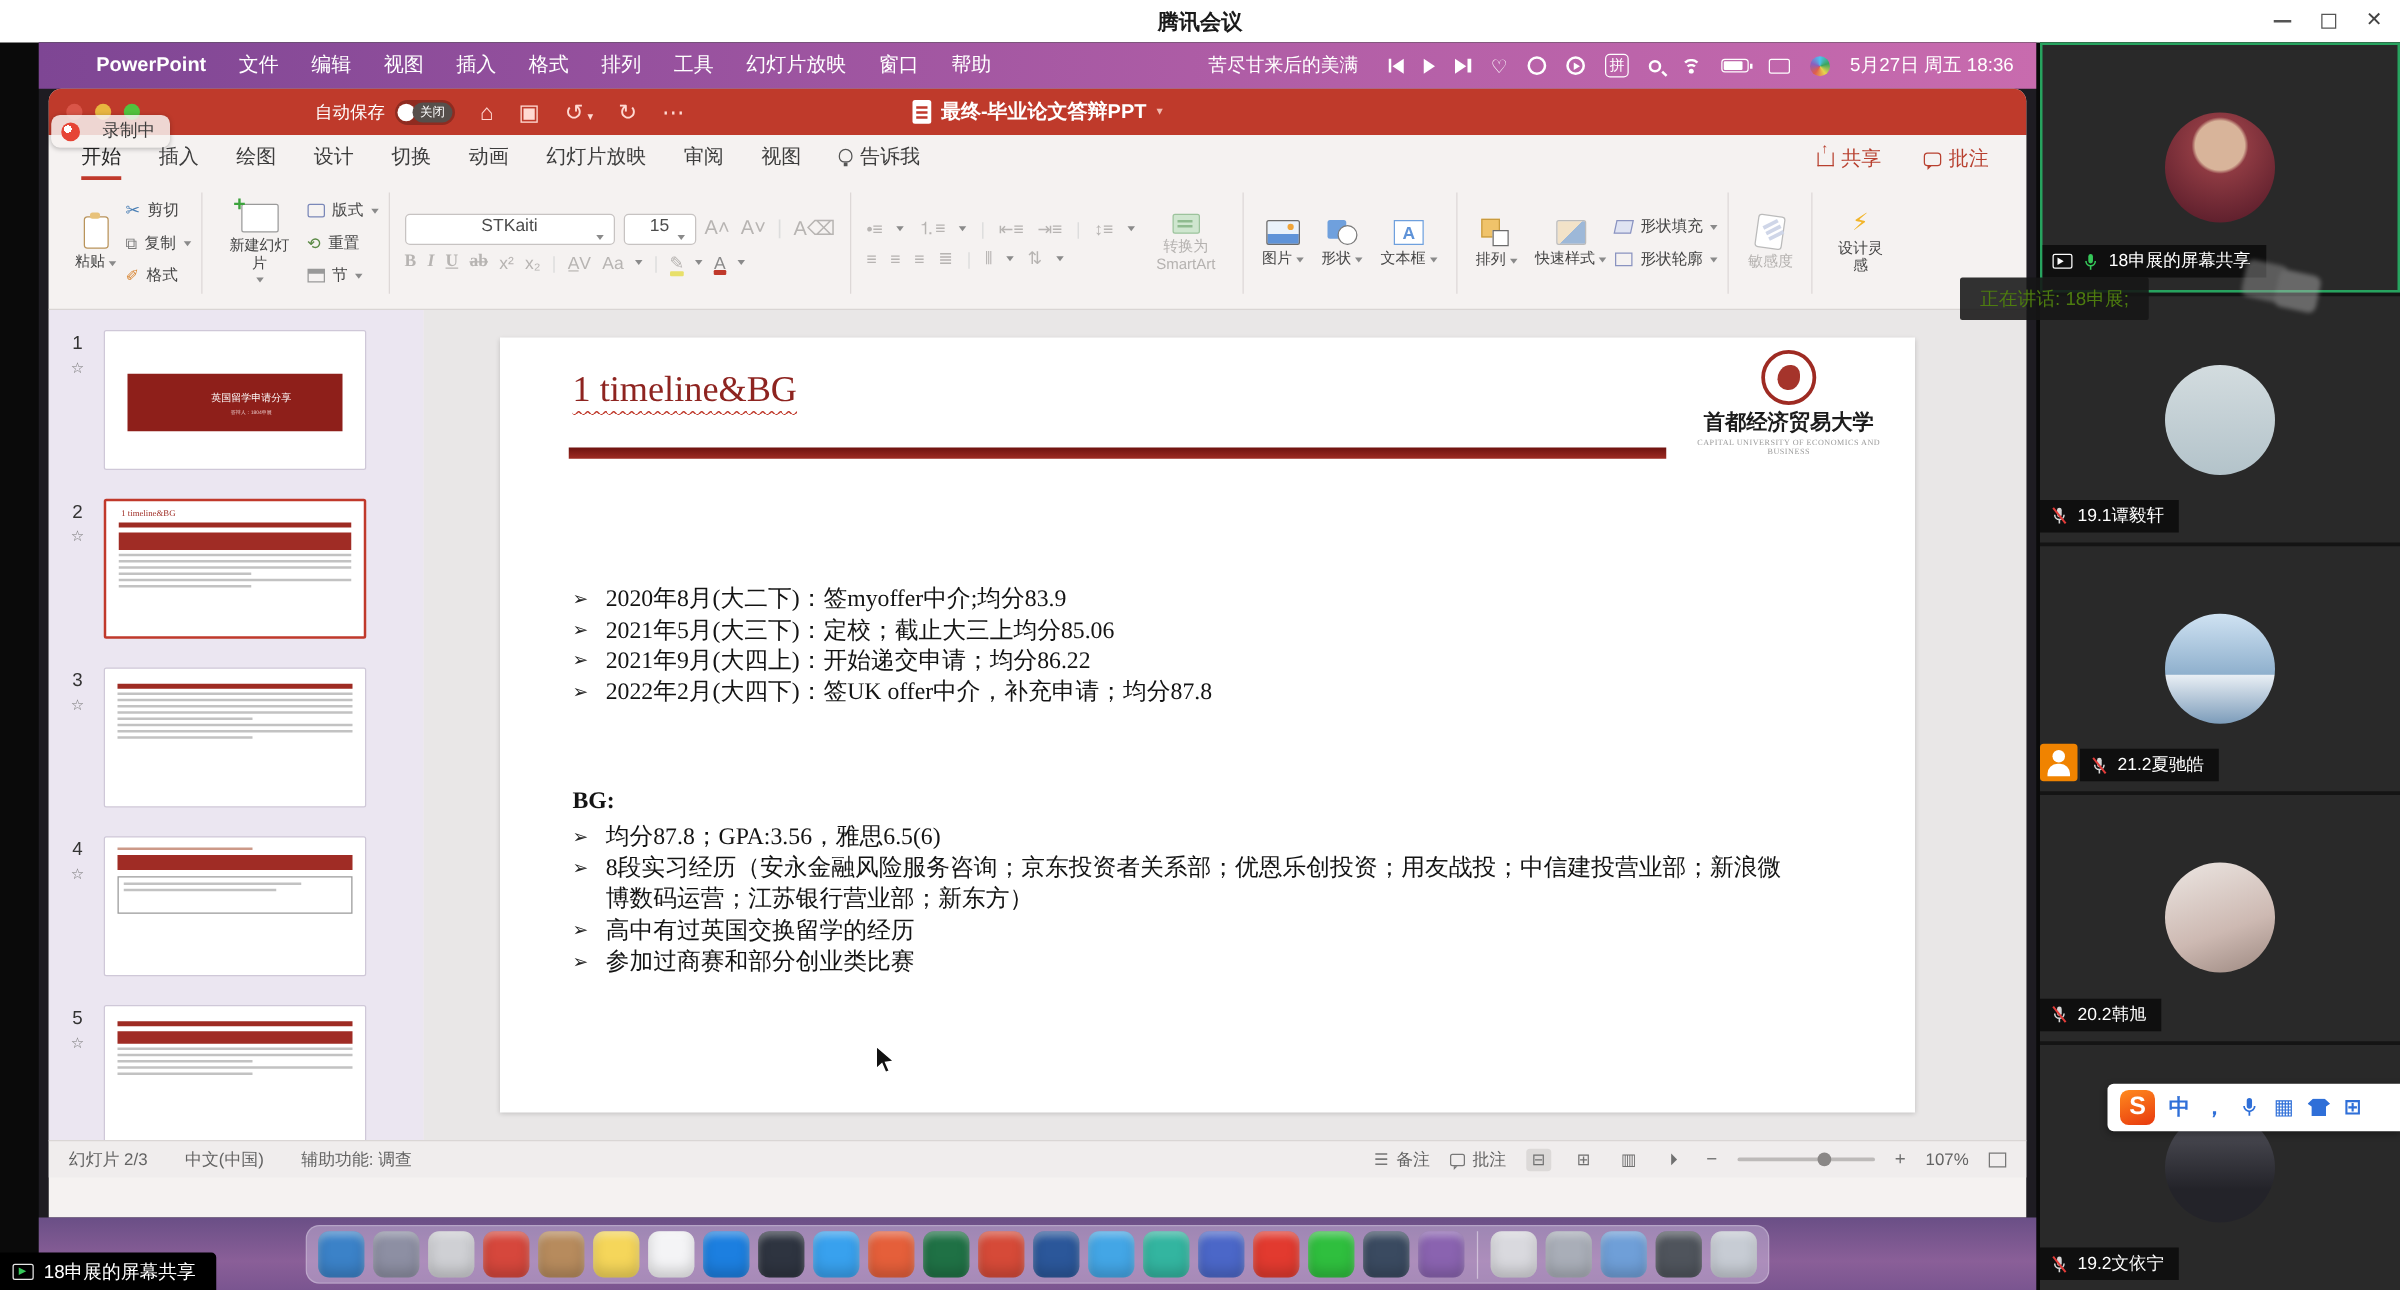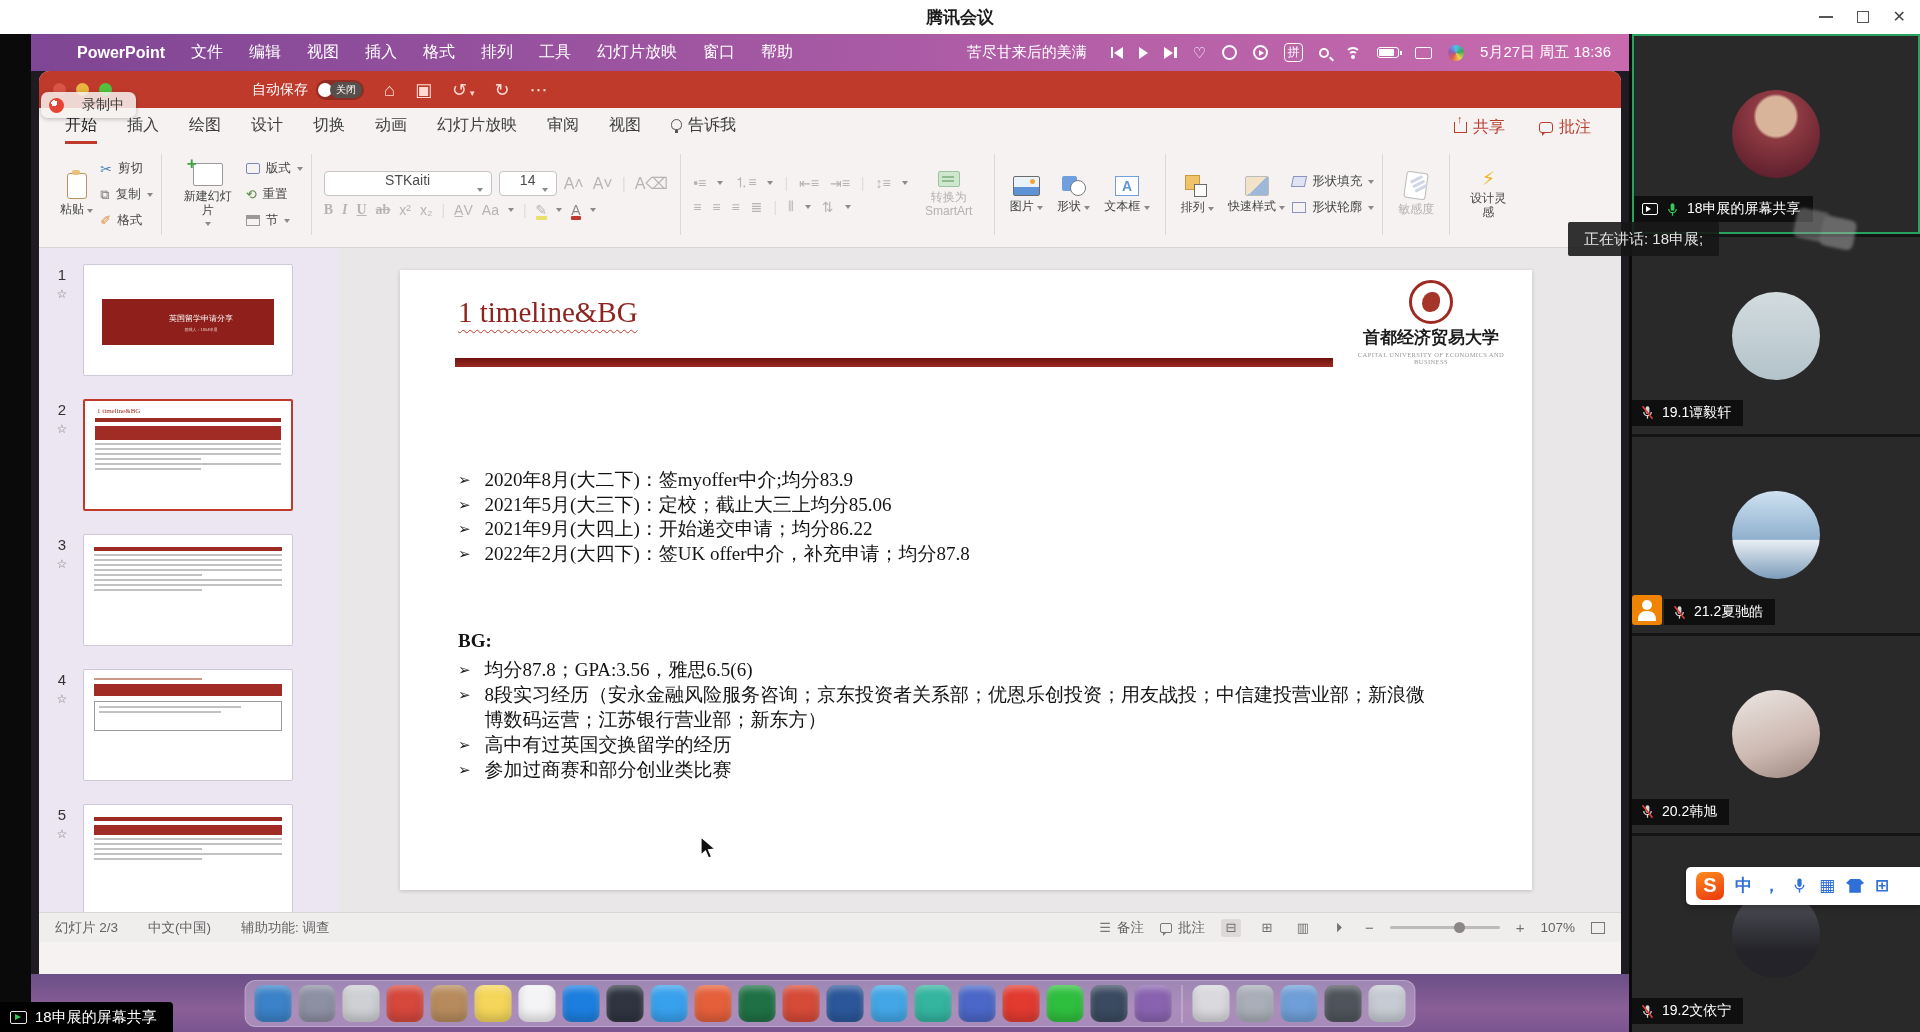--- a/index.html
+++ b/index.html
@@ -219,21 +219,21 @@
   .tile.active .name-tag { bottom:10px; }
   .hand-badge { position:absolute; left:0; bottom:8px; width:30px; height:30px; background:#f08300; border-radius:3px; z-index:3; }
   .hand-badge::before { content:""; position:absolute; left:10px; top:5px; width:10px; height:10px; border-radius:50%; background:#fff; }
   .hand-badge::after { content:""; position:absolute; left:6px; top:16px; width:18px; height:10px; border-radius:8px 8px 0 0; background:#fff; }
   .tile .name-tag.shifted { left:32px; }
   .micsvg { width:15px; height:15px; flex:0 0 auto; }
   .ss-ico { width:16px; height:12px; border:1.6px solid #fff; border-radius:2px; position:relative; }
   .ss-ico::after { content:""; position:absolute; left:3px; top:1.5px; border-left:5px solid #fff; border-top:3px solid transparent; border-bottom:3px solid transparent; }
 
   
-  .toast { position:absolute; left:1568px; top:222px; height:34px; background:rgba(22,22,22,.88); color:#e5e5e5;
+  .toast { position:absolute; left:1568px; top:222px; height:34px; background:rgba(22,22,22,.88); color:#4d7c0f;
     display:flex; align-items:center; padding:0 16px; font-size:15px; z-index:70; border-radius:2px; white-space:nowrap; }
   .wm { position:absolute; top:210px; left:1795px; z-index:71; opacity:.45; filter:blur(1.5px); }
   .wm i { position:absolute; width:34px; height:30px; background:#9a9a9a; border-radius:6px; transform:rotate(12deg); display:block; }
   .wm i:nth-child(2) { left:26px; top:8px; background:#b5b5b5; }
 
   
   .ime { position:absolute; left:54px; top:430px; right:0; height:38px; background:#fff; border-radius:5px 0 0 5px;
     display:flex; align-items:center; gap:11px; padding:0 10px; z-index:50; box-shadow:0 2px 6px rgba(0,0,0,.35); }
   .ime-s { width:28px; height:28px; border-radius:7px; background:linear-gradient(160deg,#ff8a1e,#e8390e); color:#fff;
     font-weight:bold; font-size:20px; display:flex; align-items:center; justify-content:center; }
@@ -315,20 +315,25 @@
           <span class="as-toggle">
             <span class="as-knob"></span>
             <span class="as-state">关闭</span>
           </span>
         </div>
         <span class="tb-ico">⌂</span>
         <span class="tb-ico">▣</span>
         <span class="tb-ico">↺<span class="tb-caret">▾</span></span>
         <span class="tb-ico">↻</span>
         <span class="tb-ico">⋯</span>
+        <div class="tb-center">
+          <span class="doc-ico"></span>
+          <span class="doc-title">最终-毕业论文答辩PPT</span>
+          <span style="color:#f0b9ae;font-size:10px">▾</span>
+        </div>
       </div>
 
       <div class="tabs">
         <span class="tab active">开始</span>
         <span class="tab">插入</span>
         <span class="tab">绘图</span>
         <span class="tab">设计</span>
         <span class="tab">切换</span>
         <span class="tab">动画</span>
         <span class="tab">幻灯片放映</span>
@@ -390,21 +395,21 @@
             </span>
         </div>
         <div class="rb-div"></div>
         <div class="font-block">
           <div style="display:flex;gap:7px;align-items:center">
             <span class="combo" style="width:168px">
                 <span>STKaiti</span>
                 <span class="caret"></span>
               </span>
             <span class="combo" style="width:58px">
-                <span>14</span>
+                <span>15</span>
                 <span class="caret"></span>
               </span>
             <span class="fmt-row" style="font-size:16px">
                 <span>A˄</span>
                 <span>A˅</span>
                 <span style="color:#ddd">|</span>
                 <span>A⌫</span>
               </span>
           </div>
           <div class="fmt-row">

